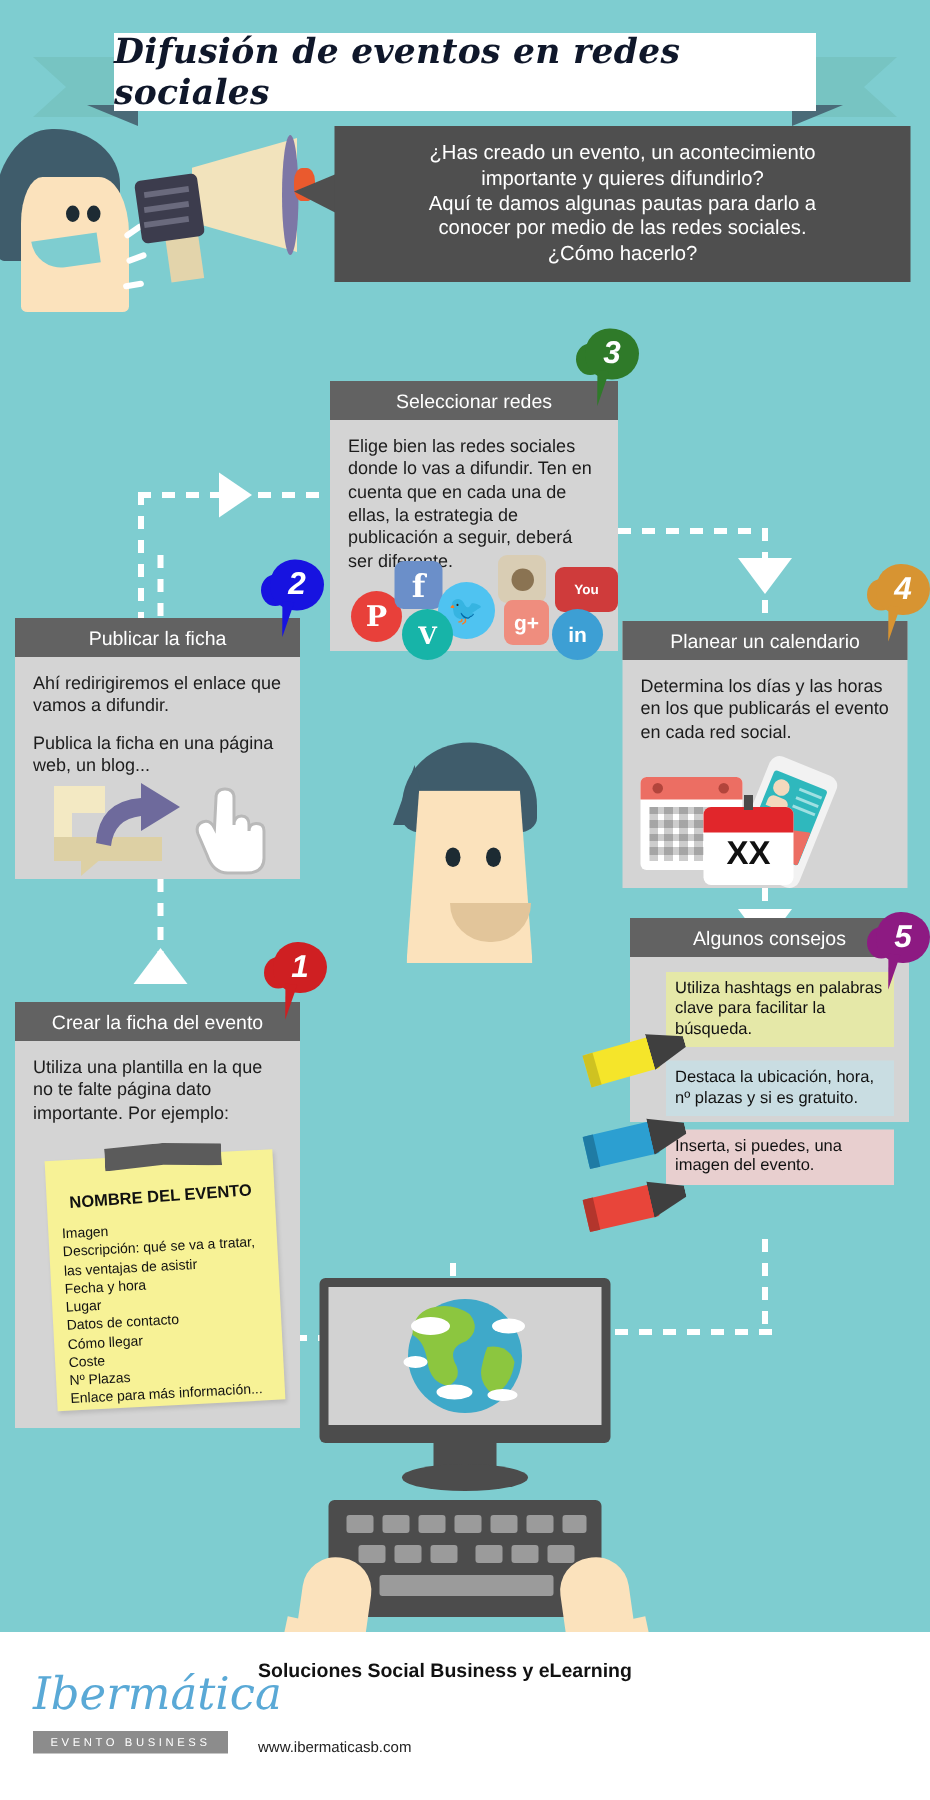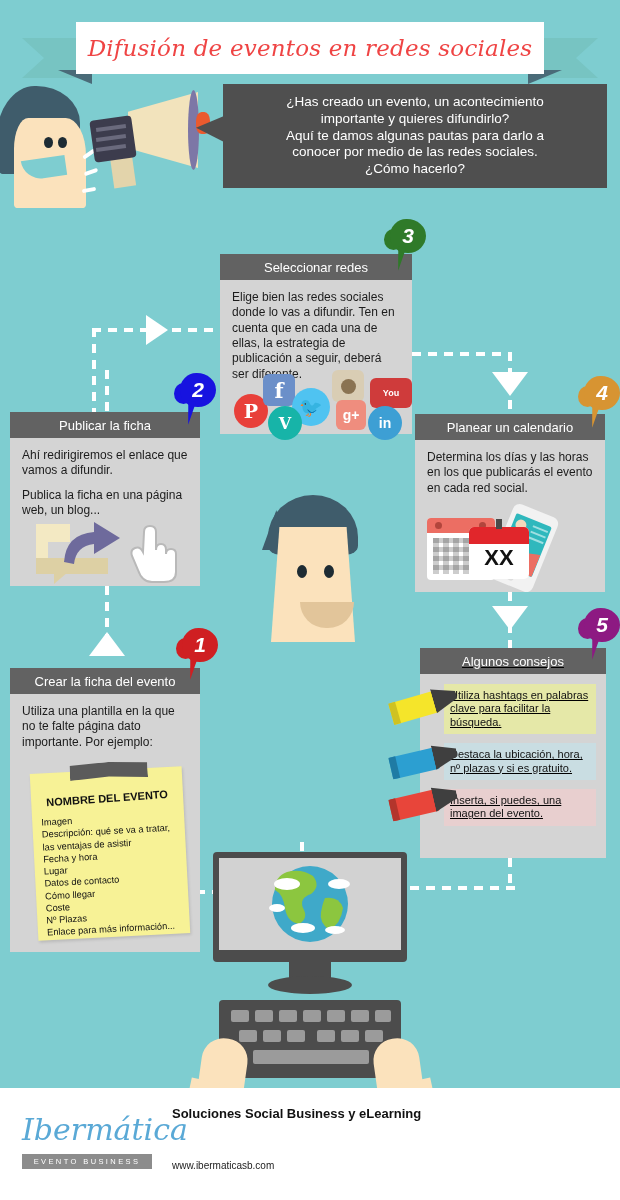--- a/index.html
+++ b/index.html
@@ -25,22 +25,22 @@
   .ribbon-tail.right { right: 22px; clip-path: polygon(0 0, 100% 0, calc(100% - 22px) 50%, 100% 100%, 0 100%); }
   .ribbon-fold { position: absolute; top: 52px; width: 34px; height: 14px; background: #4a6b78; }
   .ribbon-fold.left { left: 58px; clip-path: polygon(0 0, 100% 0, 100% 100%); }
   .ribbon-fold.right { right: 58px; clip-path: polygon(0 0, 100% 0, 0 100%); }
   .banner {
     position: absolute; left: 76px; top: 4px; width: 468px; height: 52px;
     background: #ffffff; display: flex; align-items: center; justify-content: center;
   }
   .banner-title {
     font-family: "DejaVu Serif", serif;
-    font-style: italic; font-weight: normal;
-    font-size: 23px; color: #ef4444;
+    font-style: italic; font-weight: bold;
+    font-size: 23px; color: #0f172a;
     letter-spacing: .2px;
   }
 
   
   .hero-box {
     position: absolute; left: 223px; top: 84px; width: 384px; height: 104px;
     background: #4f4f4f; color: #fff;
     display: flex; align-items: center; justify-content: center;
     text-align: center; padding: 4px 10px;
   }
@@ -79,21 +79,21 @@
     font-size: 13px; font-weight: normal;
   }
   .card-body { padding: 10px 12px; color: #1c1c1c; font-size: 12px; line-height: 1.28; }
   .card-body p + p { margin-top: 9px; }
 
   
   #card-3 { left: 220px; top: 254px; width: 192px; height: 180px; }
   #card-2 { left: 10px; top: 412px; width: 190px; height: 174px; }
   #card-4 { left: 415px; top: 414px; width: 190px; height: 178px; }
   #card-1 { left: 10px; top: 668px; width: 190px; height: 284px; }
-  #card-5 { left: 420px; top: 648px; width: 186px; height: 210px; text-decoration: underline; }
+  #card-5 { left: 420px; top: 612px; width: 186px; height: 136px; }
 
   
   .pin { position: absolute; width: 46px; height: 52px; }
   .pin .head {
     position: absolute; left: 6px; top: 0; width: 36px; height: 34px;
     border-radius: 46% 54% 50% 50% / 50% 50% 52% 48%;
   }
   .pin .knob {
     position: absolute; left: 0px; top: 10px; width: 19px; height: 21px;
     border-radius: 50%;
@@ -360,21 +360,21 @@
         <div style="position:absolute;left:3px;top:4px;width:11px;height:11px;border-radius:50%;background:#f3d9bd;"></div>
         <div style="position:absolute;left:3px;top:16px;width:14px;height:8px;background:#f3d9bd;border-radius:4px 4px 0 0;"></div>
         <div style="position:absolute;left:0;top:30px;width:38px;height:24px;background:#ec6e63;clip-path:polygon(0 40%,100% 0,100% 100%,0 100%);"></div>
         <div style="position:absolute;left:20px;top:5px;width:16px;height:2px;background:#9fe0e2;"></div>
         <div style="position:absolute;left:20px;top:11px;width:16px;height:2px;background:#9fe0e2;"></div>
         <div style="position:absolute;left:20px;top:17px;width:16px;height:2px;background:#9fe0e2;"></div>
       </div>
       <div style="position:absolute;left:20px;top:68px;width:7px;height:7px;border-radius:50%;background:#ddd;"></div>
     </div>
 
-    <div style="position:absolute;left:54px;top:113px;width:60px;height:52px;background:#fff;border-radius:5px;">
+    <div style="position:absolute;left:54px;top:124px;width:60px;height:52px;background:#fff;border-radius:5px;">
       <div style="position:absolute;left:0;top:0;width:60px;height:17px;background:#e1262b;border-radius:5px 5px 0 0;"></div>
       <div style="position:absolute;left:27px;top:-8px;width:6px;height:10px;background:#4a4a4a;"></div>
       <div style="position:absolute;left:0;top:18px;width:60px;text-align:center;font-size:22px;font-weight:bold;color:#111;">XX</div>
     </div>
   </div>
   <div class="pin" id="pin-4">
     <div class="knob" style="background:#d79432;"></div>
     <div class="head" style="background:#d79432;"></div>
     <div class="needle" style="background:#d79432;"></div>
     <div class="num">4</div>

